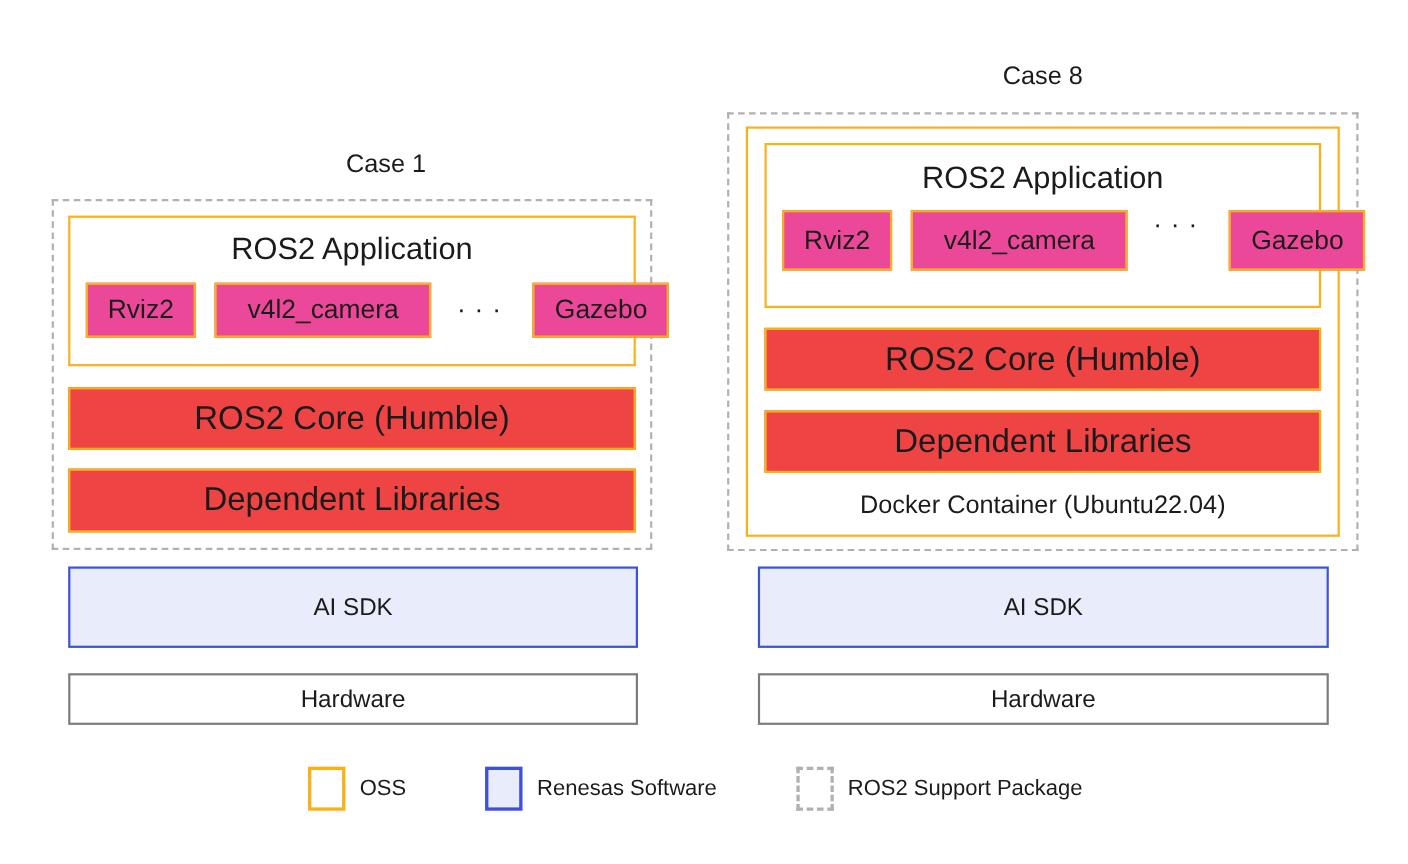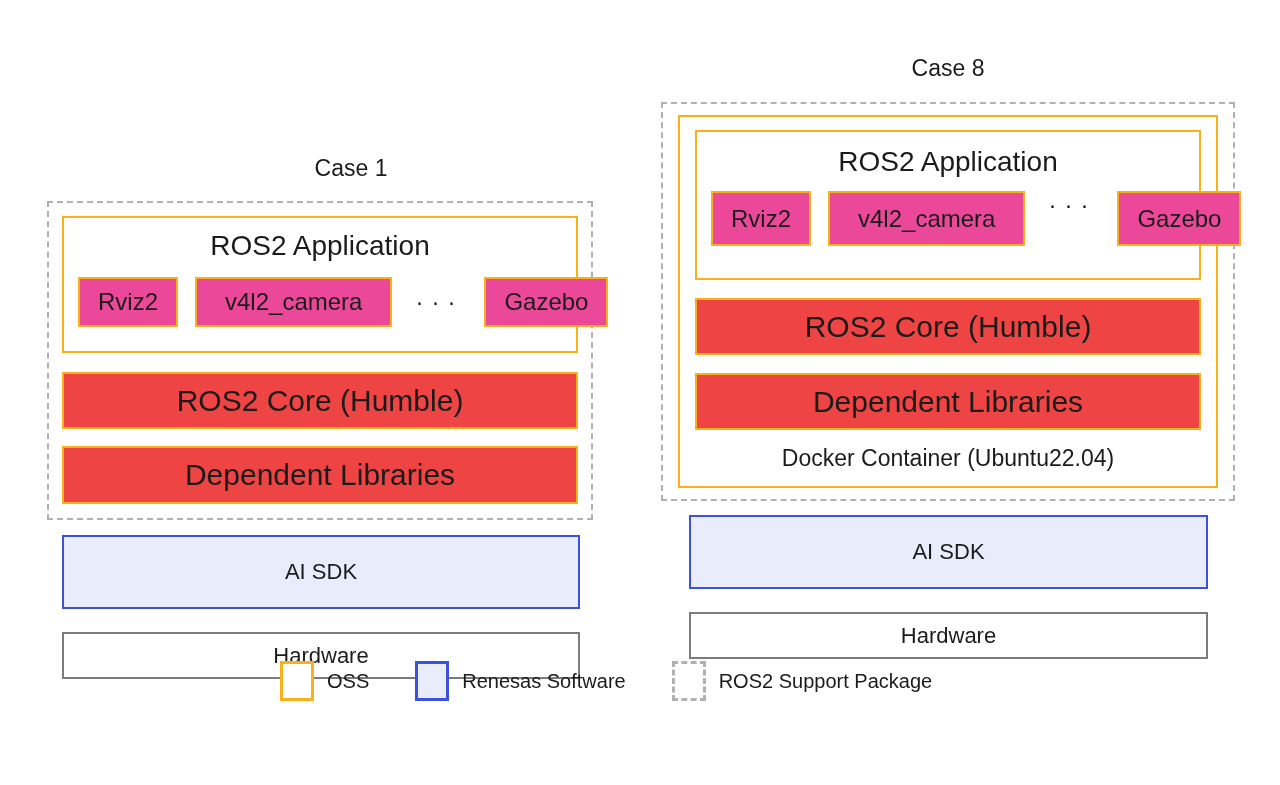--- a/index.html
+++ b/index.html
@@ -11,21 +11,21 @@
     --text:#1B1B1B;
   }
   *{box-sizing:border-box;margin:0;padding:0;}
   html,body{width:1280px;height:785px;background:#ffffff;overflow:hidden;}
   body{
     font-family:"Liberation Sans", sans-serif;
     color:var(--text);
     position:relative;
   }
   .col{position:absolute;top:0;display:flex;flex-direction:column;}
-  #col1{left:47px;width:546px;margin-top:20px;}
+  #col1{left:47px;width:546px;}
   #col2{left:661px;width:574px;}
 
   .case-title{
     text-align:center;font-size:23px;line-height:32px;height:32px;
   }
   #col1 .case-title{margin-top:132px;margin-bottom:17px;transform:translateX(31px);}
   #col2 .case-title{margin-top:52px;margin-bottom:18px;}
 
   .dashed{
     border:2px dashed var(--support);
@@ -103,22 +103,22 @@
   .hardware{
     border:2px solid var(--hwgray);
     background:#fff;height:47px;
     display:flex;align-items:center;justify-content:center;
     font-size:22px;
   }
   #col1 .hardware{margin:23px 13px 0 15px;}
   #col2 .hardware{margin:23px 27px 0 28px;}
 
   .legend{
-    position:absolute;left:280px;top:661px;
-    display:flex;align-items:center;gap:46px;
+    position:absolute;left:280px;top:697px;
+    display:flex;align-items:center;gap:72px;
   }
   .legend-item{display:flex;align-items:center;gap:13px;}
   .sw{width:34px;height:40px;background:#fff;flex:0 0 auto;}
   .sw-oss{border:3px solid var(--yellow);}
   .sw-renesas{border:3px solid var(--blue);background:var(--bluefill);}
   .sw-support{border:3px dashed var(--support);}
   .legend-label{font-size:20px;line-height:40px;white-space:nowrap;}
 </style>
 </head>
 <body>

